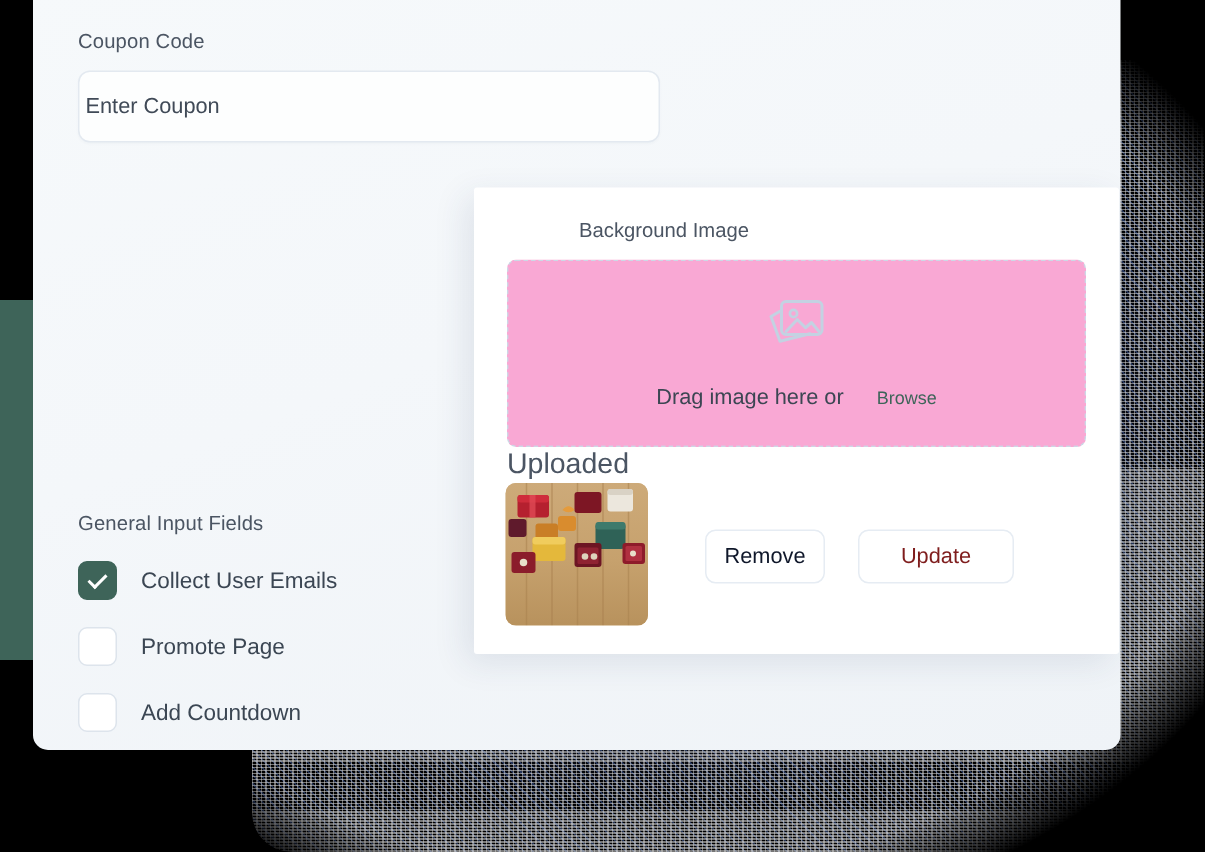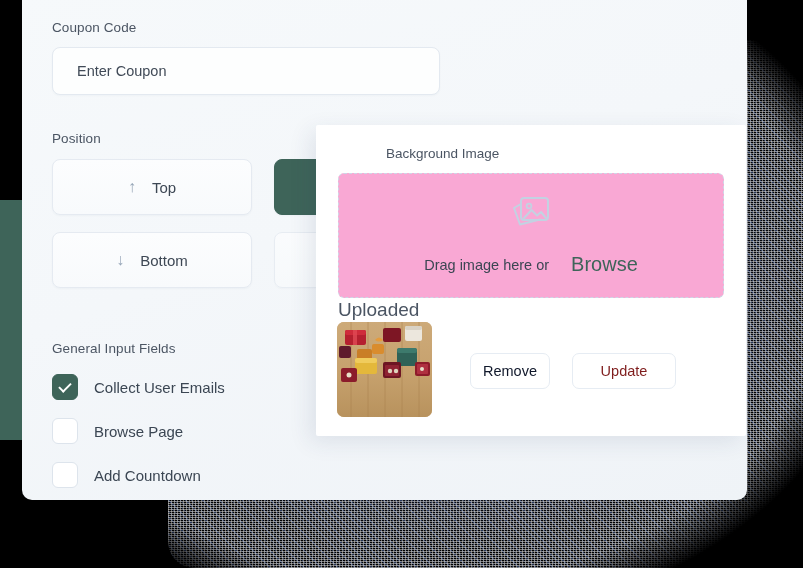--- a/index.html
+++ b/index.html
@@ -80,21 +80,21 @@
   .coupon-block { position: absolute; left: 30px; top: 34px; width: 390px; }
   .coupon-input {
     margin-top: 12px;
     width: 388px;
     height: 48px;
     background: #fdfefe;
     border: 1px solid #e3e9f0;
     border-radius: 8px;
     display: flex;
     align-items: center;
-    padding: 0 24px;
+    padding: 0 4px;
     font-size: 14.5px;
     color: #404a57;
     box-shadow: 0 1px 2px rgba(30,50,80,0.03);
   }
 
   
   .position-block { position: absolute; left: 30px; top: 145px; }
   .pos-grid {
     margin-top: 13px;
     display: grid;
@@ -179,21 +179,21 @@
     border-radius: 6px;
     background: #f9a8d4;
     display: flex;
     flex-direction: column;
     align-items: center;
     justify-content: center;
     gap: 14px;
   }
   .dz-row { display: flex; align-items: center; gap: 22px; }
   .dz-text { font-size: 14.5px; color: #3c4653; }
-  .dz-browse { font-size: 20px; color: #3e6459; cursor: pointer; }
+  .dz-browse { font-size: 12px; color: #3e6459; cursor: pointer; }
 
   .uploaded-label {
     position: absolute;
     left: 22px; top: 174px;
     font-size: 19px;
     color: #4b5563;
   }
   .thumb {
     position: absolute;
     left: 21px; top: 197px;
@@ -229,58 +229,32 @@
 
   <div class="main-card">
 
     <div class="coupon-block">
       <div class="field-label">Coupon Code</div>
       <div class="coupon-input">
         <span>Enter Coupon</span>
       </div>
     </div>
 
-    <div class="position-block">
-      <div class="field-label">Position</div>
-      <div class="pos-grid">
-
-        <div class="pos-btn">
-          <span class="arrow">↑</span>
-          <span>Top</span>
-        </div>
-
-        <div class="pos-btn selected">
-          <span class="arrow">↑</span>
-          <span></span>
-        </div>
-
-        <div class="pos-btn">
-          <span class="arrow">↓</span>
-          <span>Bottom</span>
-        </div>
-
-        <div class="pos-btn muted">
-          <span class="arrow">↓</span>
-          <span></span>
-        </div>
-
-      </div>
-    </div>
 
     <div class="gif-block">
       <div class="field-label">General Input Fields</div>
 
       <div class="check-row">
         <span class="cbox checked"></span>
         <span class="check-label">Collect User Emails</span>
       </div>
 
       <div class="check-row">
         <span class="cbox"></span>
-        <span class="check-label">Browse Page</span>
+        <span class="check-label">Promote Page</span>
       </div>
 
       <div class="check-row">
         <span class="cbox"></span>
         <span class="check-label">Add Countdown</span>
       </div>
     </div>
 
   </div>
 

